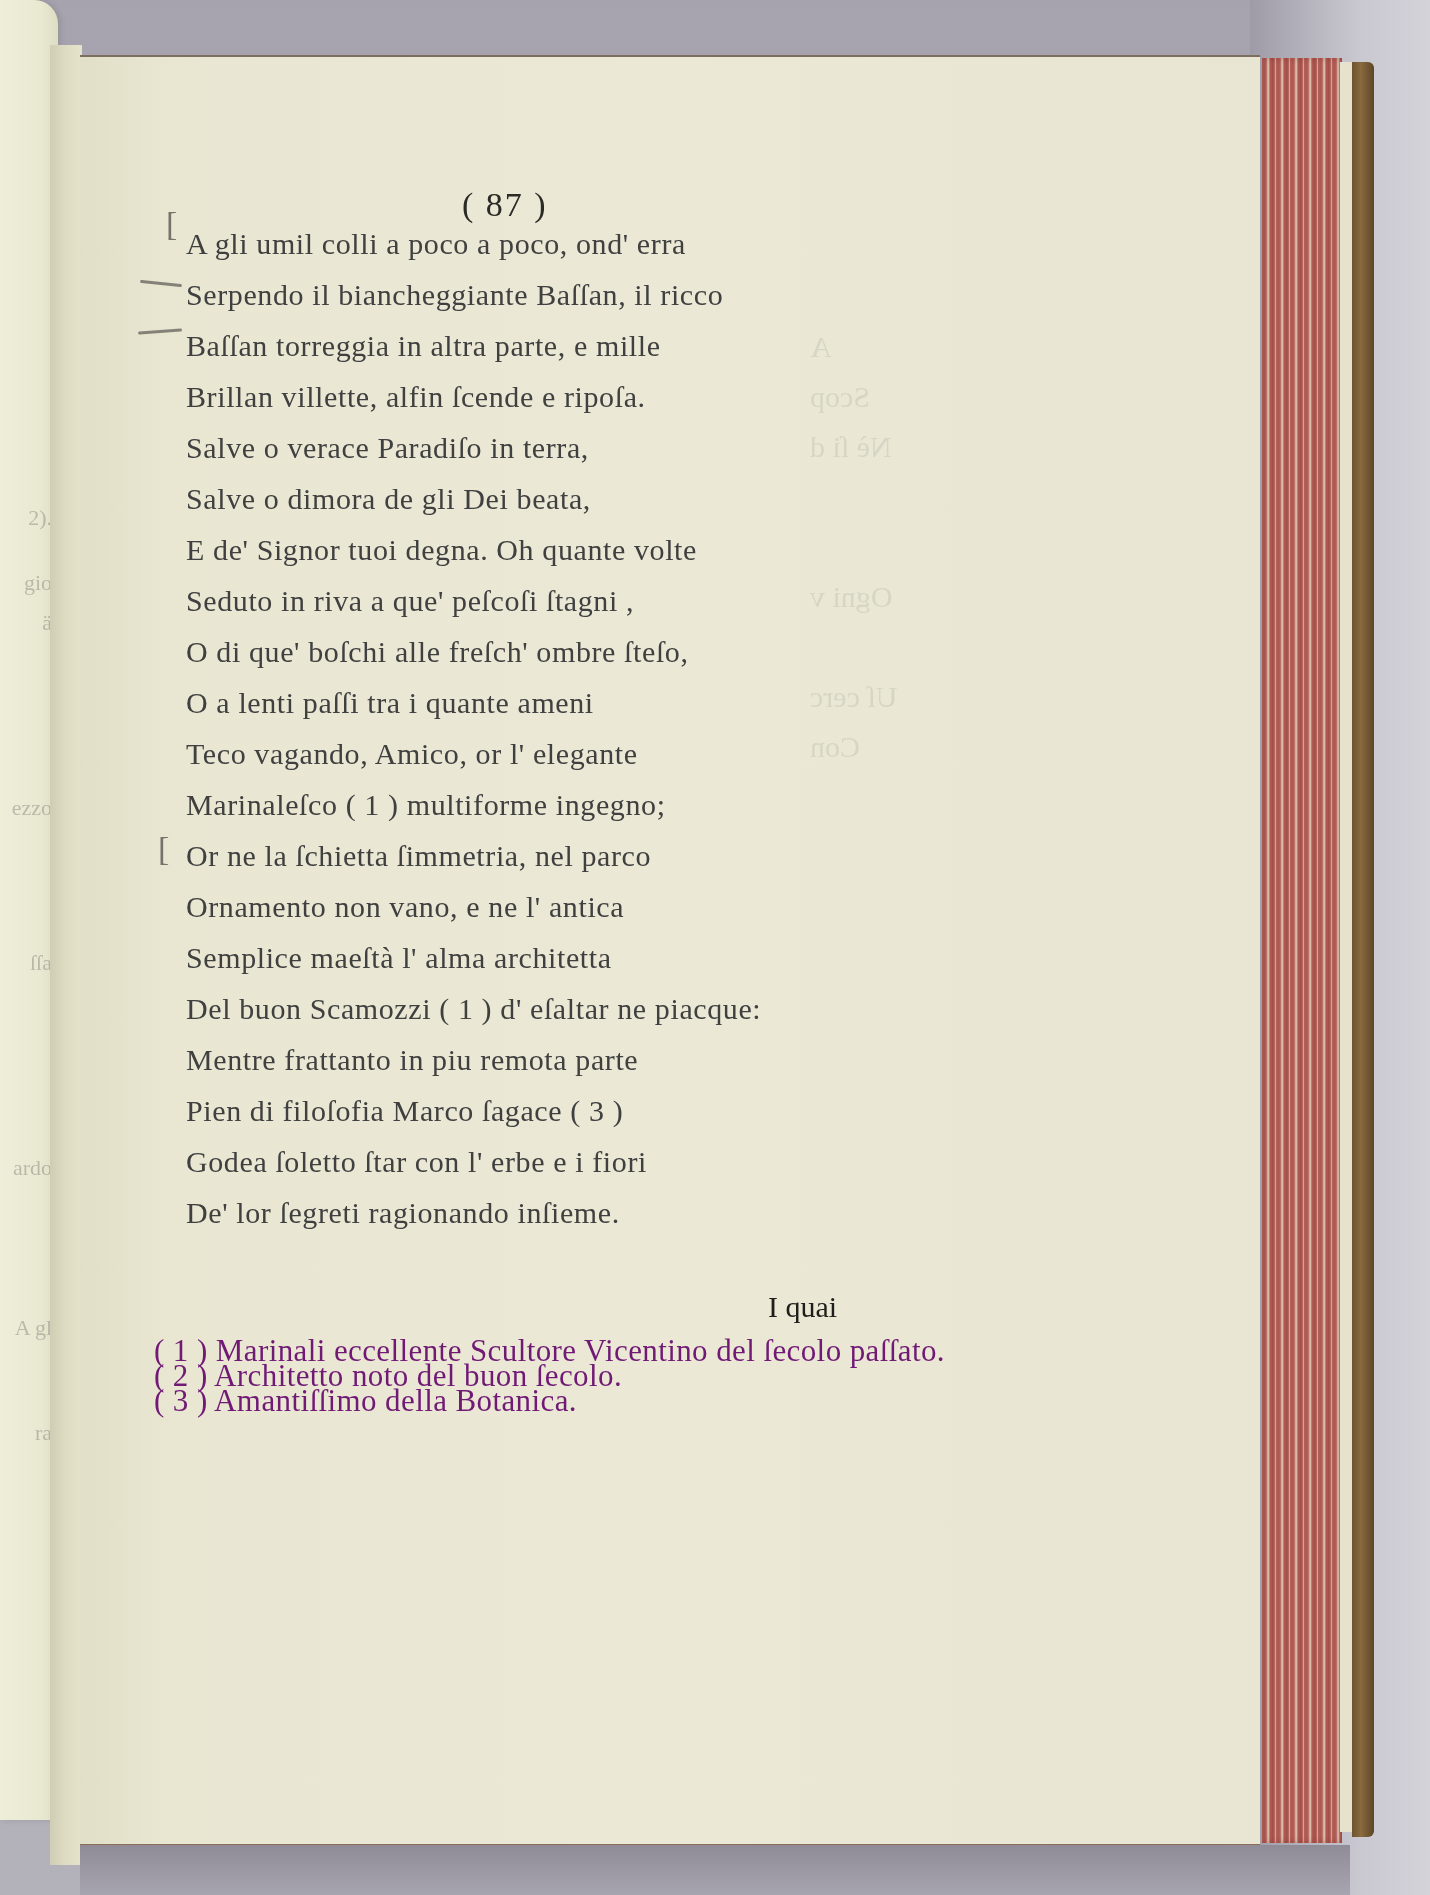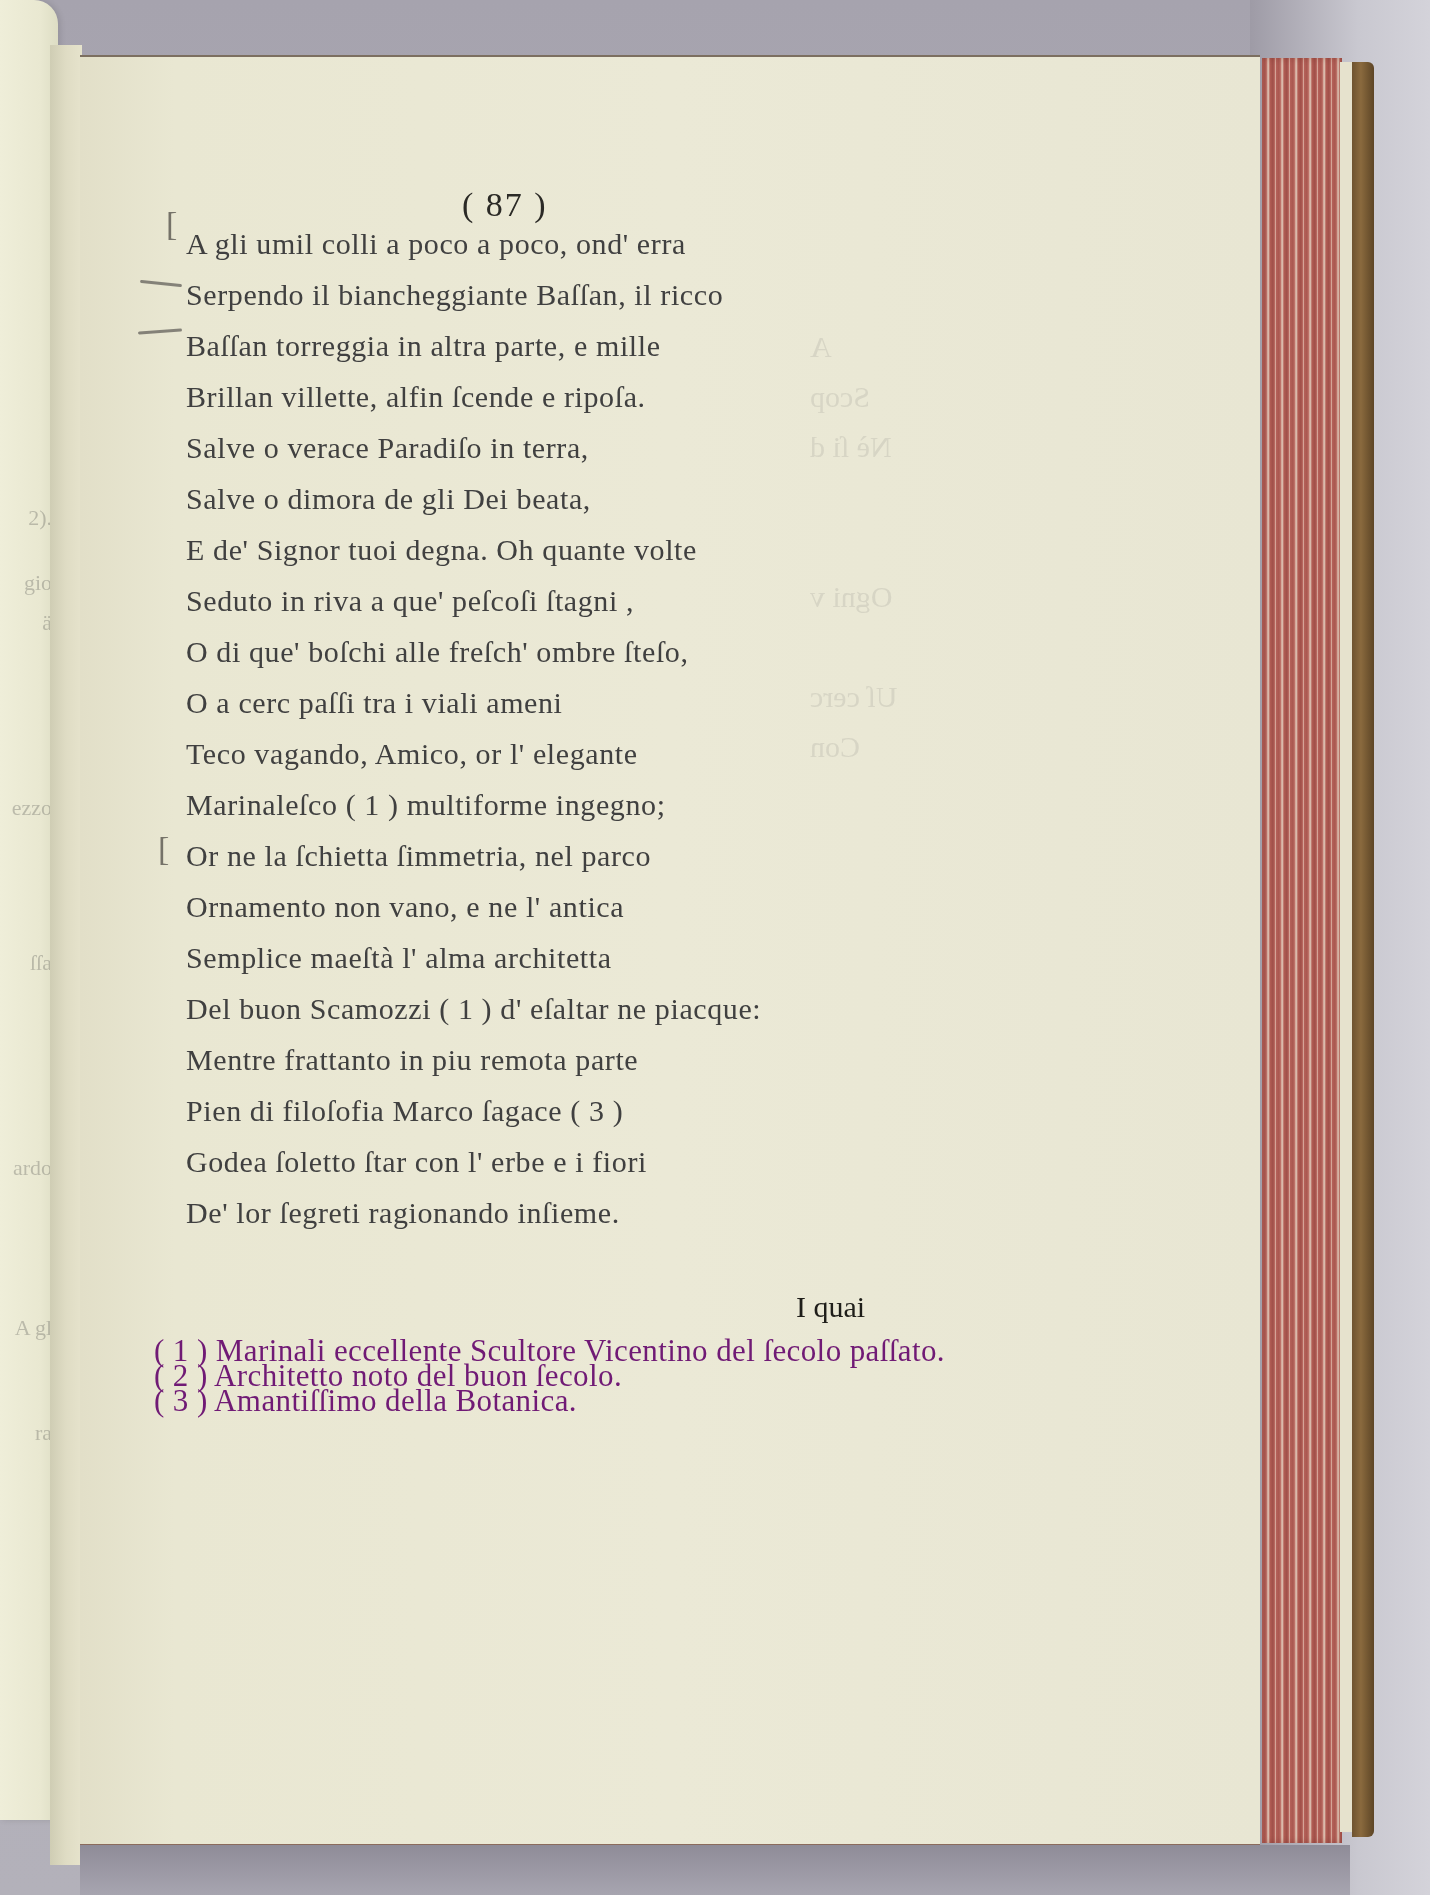--- a/index.html
+++ b/index.html
@@ -46,21 +46,21 @@
     .verse {
       position: absolute; left: 186px; top: 218px;
       width: 700px;
     }
     .line {
       display: block; height: 51px; line-height: 51px;
       font-size: 30px; color: #404040; white-space: nowrap;
       letter-spacing: 0.6px;
     }
     .catchword {
-      position: absolute; left: 796px; top: 1290px;
+      position: absolute; left: 768px; top: 1290px;
       font-size: 30px; color: #1f1e1a;
     }
     .footnotes {
       position: absolute; left: 154px; top: 1338px;
     }
     .fn {
       display: block; font-size: 31px; line-height: 25px; color: #701a75;
       white-space: nowrap; letter-spacing: 0.4px;
     }
     .mark {
@@ -134,21 +134,21 @@
 <div class="verse">
   <span class="line">A gli umil colli a poco a poco, ond' erra</span>
   <span class="line">Serpendo il biancheggiante Baſſan, il ricco</span>
   <span class="line">Baſſan torreggia in altra parte, e mille</span>
   <span class="line">Brillan villette, alfin ſcende e ripoſa.</span>
   <span class="line">Salve o verace Paradiſo in terra,</span>
   <span class="line">Salve o dimora de gli Dei beata,</span>
   <span class="line">E de' Signor tuoi degna. Oh quante volte</span>
   <span class="line">Seduto in riva a que' peſcoſi ſtagni ,</span>
   <span class="line">O di que' boſchi alle freſch' ombre ſteſo,</span>
-  <span class="line">O a cerc paſſi tra i viali ameni</span>
+  <span class="line">O a lenti paſſi tra i quante ameni</span>
   <span class="line">Teco vagando, Amico, or l' elegante</span>
   <span class="line">Marinaleſco ( 1 ) multiforme ingegno;</span>
   <span class="line">Or ne la ſchietta ſimmetria, nel parco</span>
   <span class="line">Ornamento non vano, e ne l' antica</span>
   <span class="line">Semplice maeſtà l' alma architetta</span>
   <span class="line">Del buon Scamozzi ( 1 ) d' eſaltar ne piacque:</span>
   <span class="line">Mentre frattanto in piu remota parte</span>
   <span class="line">Pien di filoſofia Marco ſagace ( 3 )</span>
   <span class="line">Godea ſoletto ſtar con l' erbe e i fiori</span>
   <span class="line">De' lor ſegreti ragionando inſieme.</span>

